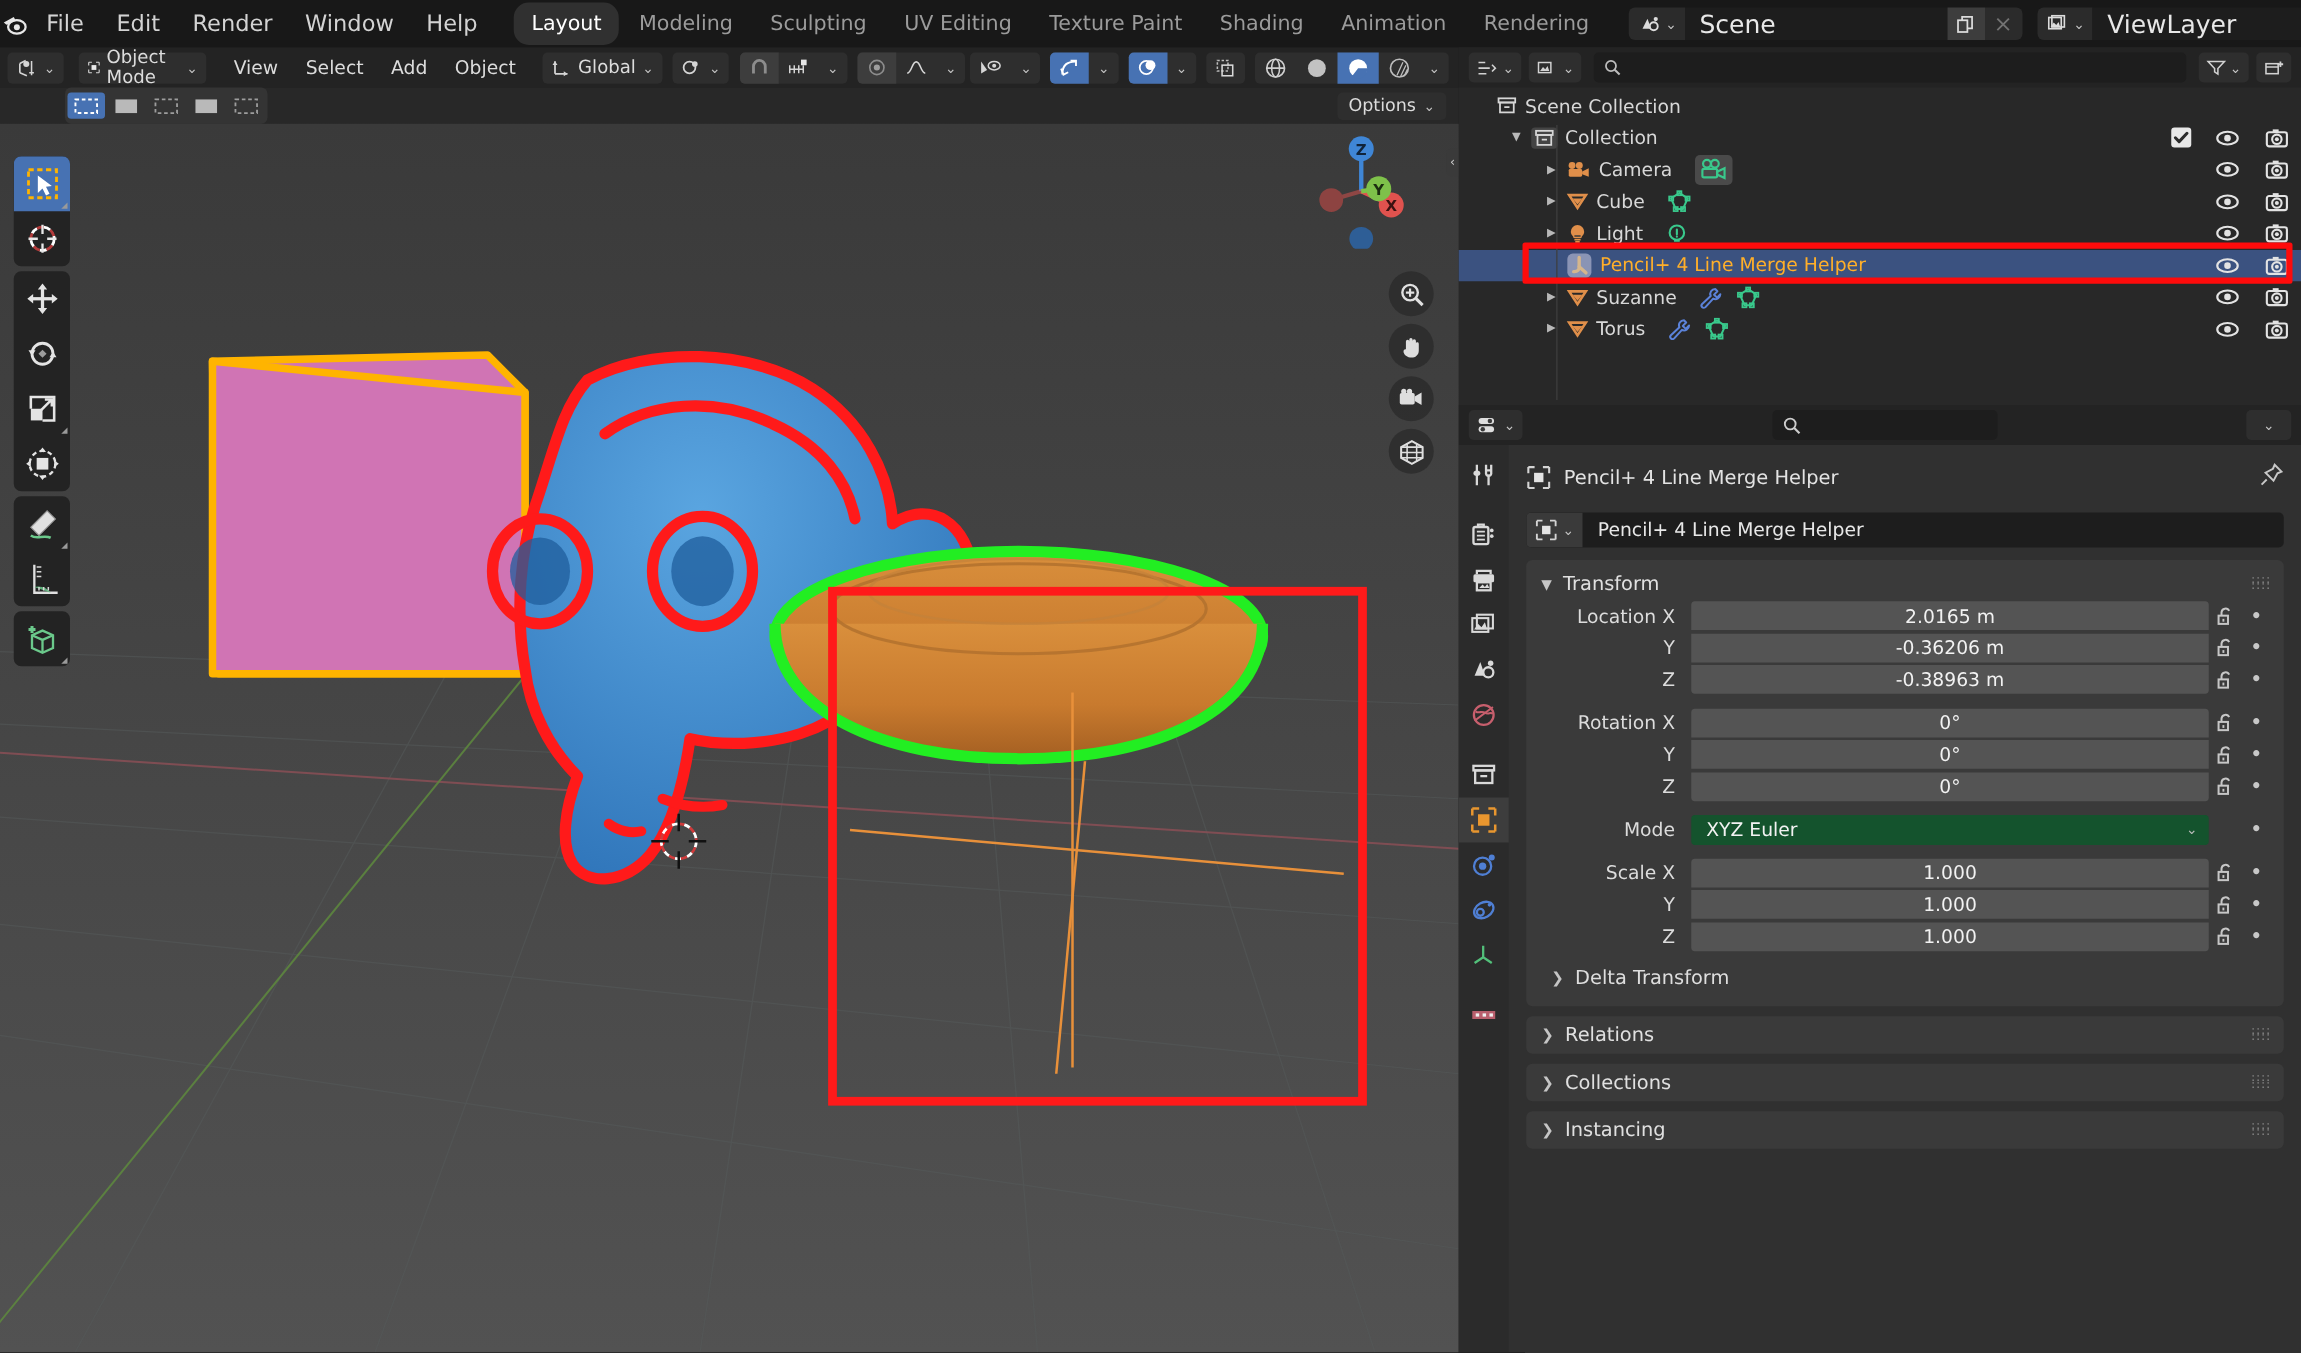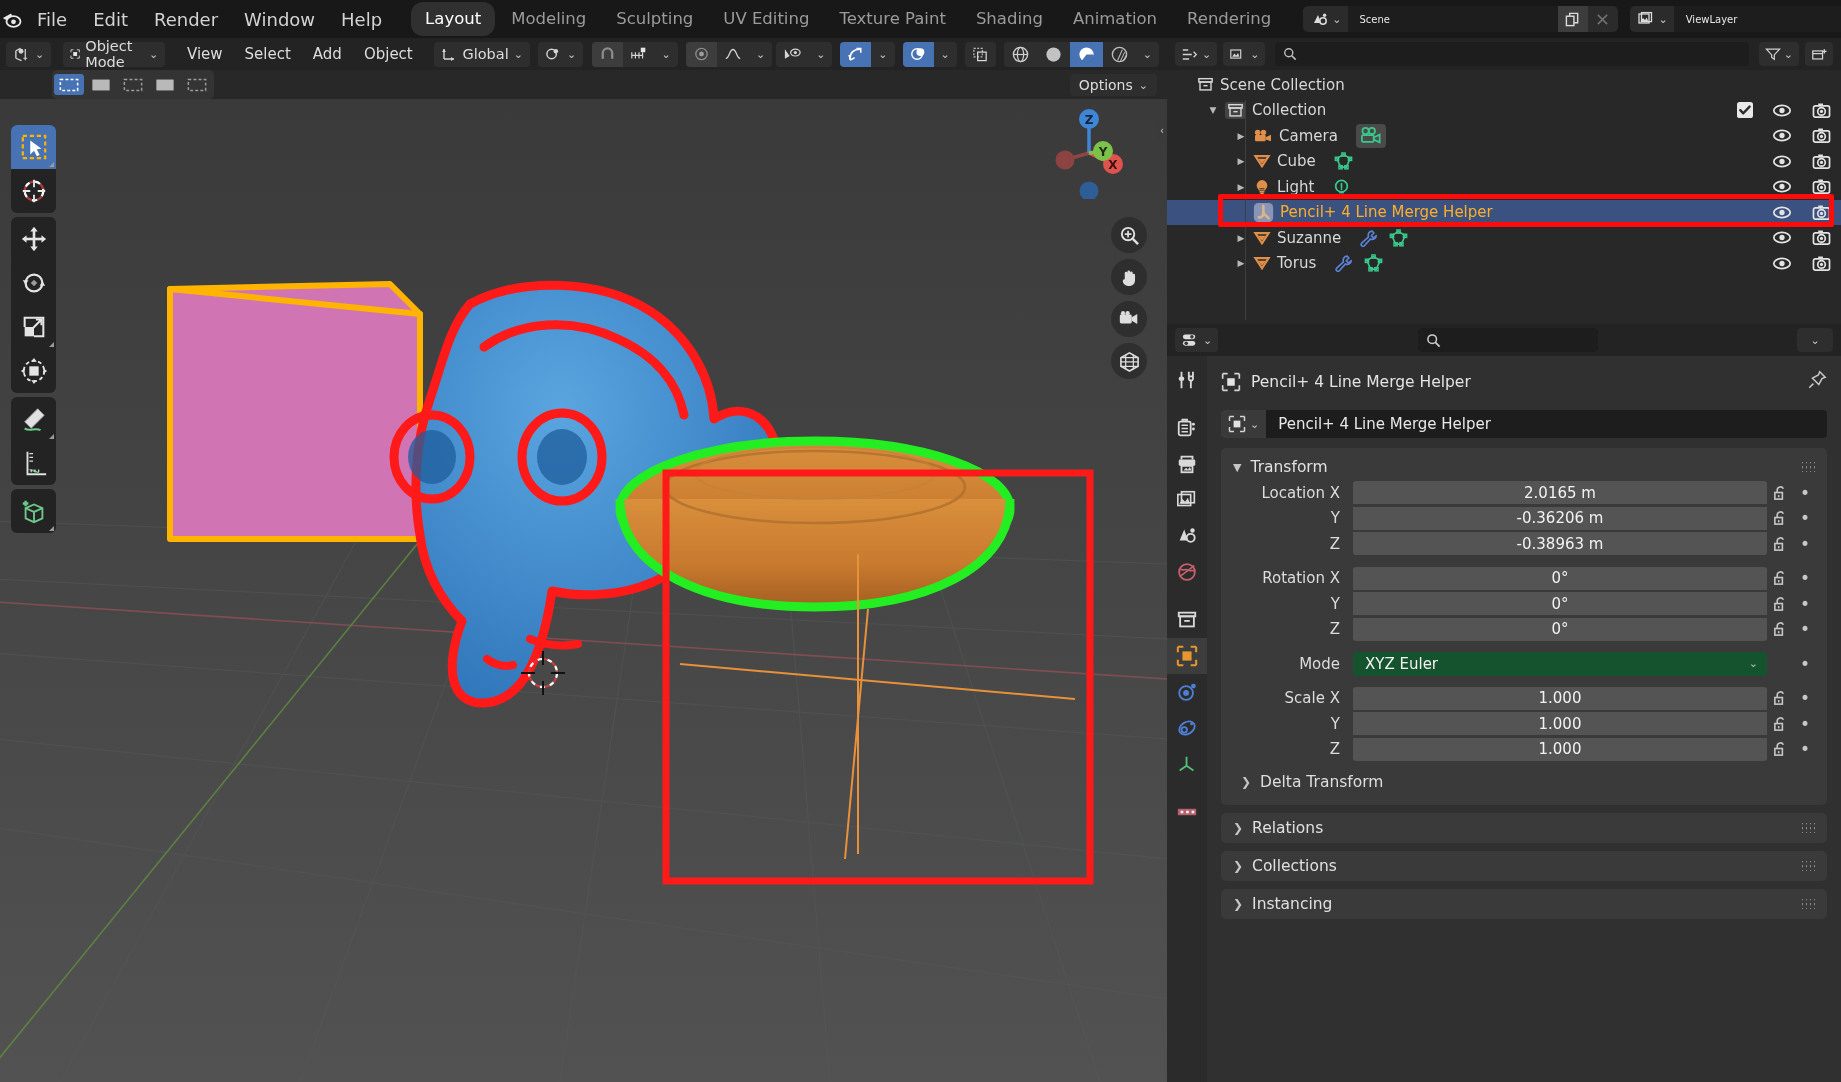--- a/index.html
+++ b/index.html
@@ -31,21 +31,21 @@
 
   .scene-block {
     display: flex; align-items: center; margin-left: 18px; height: 26px;
   }
   .id-sel {
     display:flex; align-items:center; gap:3px;
     background: #2b2b2b; border-radius: 5px 0 0 5px; height: 26px; padding: 0 6px 0 8px;
   }
   .id-name {
     background: #1d1d1d; height: 26px; width: 210px; display: flex; align-items: center;
-    padding-left: 12px; font-size: 10px; color: #e8e8e8;
+    padding-left: 12px; font-size: 20px; color: #e8e8e8;
   }
   .id-btn {
     height: 26px; width: 30px; display:flex; align-items:center; justify-content:center;
     background: #2b2b2b;
   }
   .id-btn.last { border-radius: 0 5px 5px 0; }
   .id-btn.dim svg { opacity: .45; }
   .id-btn.raised { background:#3d3d3d; }
   .chev { font-size: 11px; color: #c8c8c8; }
 

